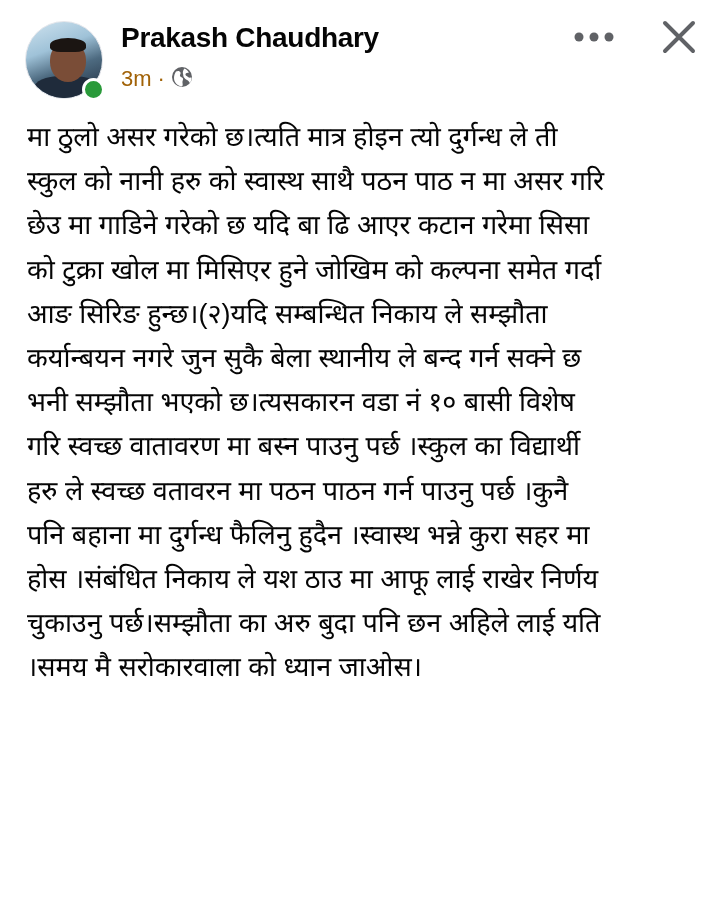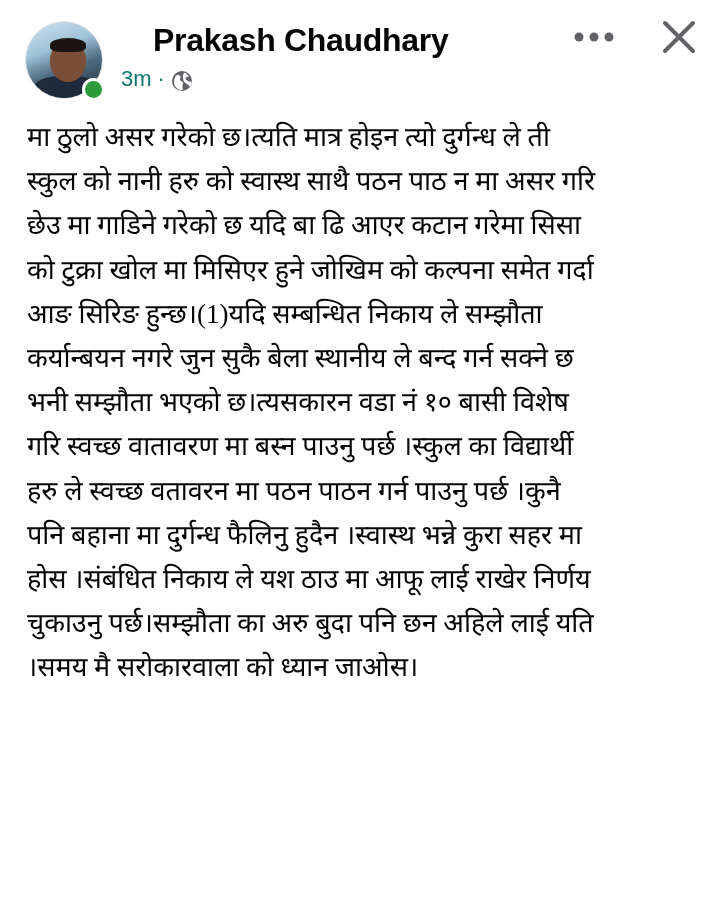--- a/index.html
+++ b/index.html
@@ -72,35 +72,34 @@
       width: 17px;
       height: 17px;
       border-radius: 50%;
       background: #2a9a3a;
       border: 3px solid #ffffff;
     }
     .author-name {
       position: absolute;
       left: 121px;
       top: 22px;
-      font-size: 32px;
+      font-size: 28px;
       font-weight: bold;
       color: #050505;
       letter-spacing: -0.3px;
       white-space: nowrap;
-      margin-left: 32px;
     }
     .meta-row {
       position: absolute;
       left: 121px;
       top: 66px;
       display: flex;
-      align-items: flex-end;
+      align-items: flex-start;
       font-size: 22px;
-      color: #0f766e;
+      color: #a16207;
       white-space: nowrap;
     }
     .meta-sep {
       margin: 0 6px;
     }
     .globe-icon {
       display: inline-block;
       width: 22px;
       height: 22px;
     }
@@ -124,21 +123,21 @@
       display: flex;
       align-items: center;
       justify-content: center;
       cursor: pointer;
     }
     .post-body {
       position: absolute;
       left: 27px;
       top: 115px;
       width: 680px;
-      font-family: Liberation Serif, serif;
+      font-family: Liberation Sans, sans-serif;
       font-size: 27px;
       line-height: 44.2px;
       color: #050505;
     }
     .post-line {
       display: block;
       white-space: nowrap;
       height: 44.2px;
     }
   </style>
@@ -182,21 +181,21 @@
       <path d="M3 3 L31 31 M31 3 L3 31" stroke="#606266" stroke-width="4" stroke-linecap="round"></path>
     </svg>
   </div>
 </div>
 
 <div class="post-body">
   <span class="post-line">मा ठुलो असर गरेको छ।त्यति मात्र होइन त्यो दुर्गन्ध ले ती</span>
   <span class="post-line">स्कुल को नानी हरु को स्वास्थ साथै पठन पाठ न मा असर गरि</span>
   <span class="post-line">छेउ मा गाडिने  गरेको छ यदि बा ढि आएर कटान गरेमा सिसा</span>
   <span class="post-line">को टुक्रा खोल मा मिसिएर हुने जोखिम को कल्पना समेत गर्दा</span>
-  <span class="post-line">आङ सिरिङ हुन्छ।(1)यदि सम्बन्धित निकाय ले सम्झौता</span>
+  <span class="post-line">आङ सिरिङ हुन्छ।(२)यदि सम्बन्धित निकाय ले सम्झौता</span>
   <span class="post-line">कर्यान्बयन नगरे जुन सुकै बेला स्थानीय ले बन्द गर्न सक्ने छ</span>
   <span class="post-line">भनी सम्झौता भएको छ।त्यसकारन वडा नं १० बासी विशेष</span>
   <span class="post-line">गरि स्वच्छ वातावरण मा बस्न पाउनु पर्छ ।स्कुल का विद्यार्थी</span>
   <span class="post-line">हरु ले स्वच्छ वतावरन मा पठन पाठन गर्न पाउनु पर्छ ।कुनै</span>
   <span class="post-line">पनि बहाना मा दुर्गन्ध फैलिनु हुदैन ।स्वास्थ भन्ने कुरा सहर मा</span>
   <span class="post-line">होस ।संबंधित निकाय ले यश ठाउ मा आफू लाई राखेर निर्णय</span>
   <span class="post-line">चुकाउनु पर्छ।सम्झौता का अरु बुदा पनि छन अहिले लाई यति</span>
   <span class="post-line">।समय मै सरोकारवाला को ध्यान  जाओस।</span>
 </div>
 

